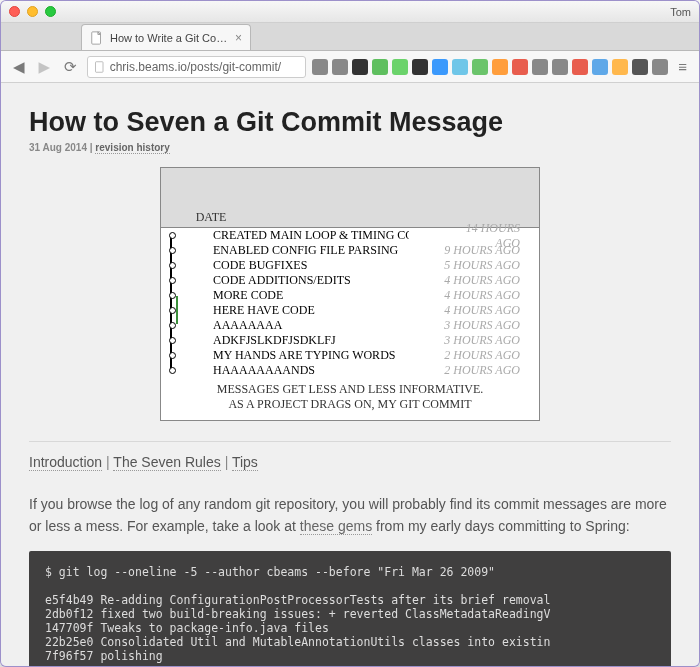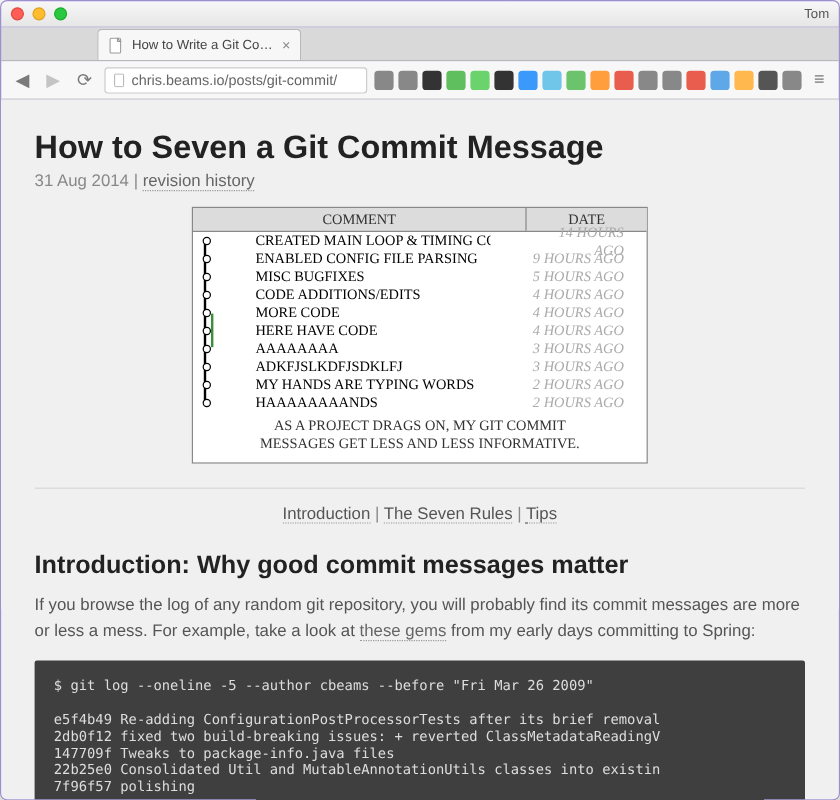--- a/index.html
+++ b/index.html
@@ -18,37 +18,37 @@
   .favicon { width: 14px; height: 14px; }
   .tab-title { flex: 1; white-space: nowrap; overflow: hidden; text-overflow: ellipsis; }
   .tab-close { color: #888; font-size: 12px; }
   .toolbar { height: 32px; background: #f7f7f7; border-bottom: 1px solid #d0d0d0; display: flex; align-items: center; padding: 0 8px; gap: 6px; }
   .navbtn { color: #7a7a7a; font-size: 15px; padding: 2px 4px; }
   .omnibox { flex: 1; height: 22px; background: #fff; border: 1px solid #ccc; border-radius: 3px; display: flex; align-items: center; padding: 0 6px; font-size: 12px; color: #666; gap: 4px; }
   .ext-icons { display: flex; gap: 4px; align-items: center; }
   .ext { width: 16px; height: 16px; border-radius: 3px; }
   .content { flex: 1; background: #f0f0f0; overflow: auto; padding: 24px 28px 0; color: #333; }
   h1.page-title { font-size: 27px; font-weight: 700; color: #222; margin-bottom: 4px; }
-  .meta { color: #888; font-size: 14px; margin-bottom: 14px; }
+  .meta { color: #888; font-size: 10px; margin-bottom: 14px; font-weight: bold; }
   .meta .dotted, a.dotted { color: #666; border-bottom: 1px dotted #999; text-decoration: none; }
   .comic { width: 380px; margin: 0 auto 20px; background: #fff; border: 1px solid #888; }
   .comic-head { display: flex; background: #dcdcdc; border-bottom: 1px solid #888; font-family: "Comic Sans MS", cursive; font-size: 12px; }
   .comic-head .ch1 { flex: 1; text-align: center; padding: 2px 0; border-right: 1px solid #888; }
-  .comic-head .ch2 { width: 100px; text-align: center; padding: 2px 0; }
+  .comic-head .ch2 { width: 100px; text-align: center; padding: 2px 0; margin-top: 40px; }
   .comic-rows { position: relative; }
   .comic-row { display: flex; align-items: center; font-family: "Comic Sans MS", cursive; font-size: 12px; height: 15px; gap: 30px; }
   .node { width: 22px; display: flex; justify-content: center; position: relative; }
   .node-circ { width: 7px; height: 7px; border: 1.5px solid #000; border-radius: 50%; background: #fff; z-index: 2; }
   .node-line { position: absolute; left: 9px; top: 8px; bottom: 8px; width: 1.5px; background: #000; z-index: 1; }
   .branch-line { position: absolute; left: 15px; top: 68px; height: 28px; width: 1.5px; background: #3a8f3a; z-index: 1; }
   .commit-msg { flex: 1; color: #000; white-space: nowrap; overflow: hidden; }
   .commit-date { width: 100px; text-align: right; color: #aaa; padding-right: 19px; font-style: italic; }
   .comic-caption { font-family: "Comic Sans MS", cursive; font-size: 12px; text-align: center; padding: 4px 6px 8px; }
   hr.sep { border: none; border-top: 1px solid #d8d8d8; margin: 0 0 12px; }
-  .anchors { text-align: center; font-size: 14px; color: #888; margin-bottom: 24px; }
+  .anchors { font-size: 14px; color: #888; margin-bottom: 24px; }
   .anchors a { color: #555; border-bottom: 1px dotted #999; text-decoration: none; }
   h2.section { font-size: 21px; font-weight: 700; color: #222; margin-bottom: 10px; }
   p.body { font-size: 14px; color: #555; line-height: 1.55; margin-bottom: 14px; }
   .codeblock { background: #403f3f; color: #ddd; font-family: Menlo, Consolas, monospace; font-size: 11.5px; padding: 14px 16px; white-space: pre; overflow: hidden; border-radius: 2px; margin-bottom: 20px; }
 </style>
 </head>
 <body>
 
 <div class="window">
 
@@ -109,21 +109,20 @@
   <div class="content">
     <h1 class="page-title">How to Seven a Git Commit Message</h1>
     <div class="meta">
       <span>31 Aug 2014</span>
       <span> | </span>
       <a class="dotted">revision history</a>
     </div>
 
     <div class="comic">
       <div class="comic-head">
-        <div class="ch1">COMMENT</div>
         <div class="ch2">DATE</div>
       </div>
       <div class="comic-rows" id="comic-rows">
         <div class="node-line"></div>
         <div class="branch-line"></div>
       <div class="comic-row">
             <div class="node">
               <div class="node-circ"></div>
             </div>
             <div class="commit-msg">CREATED MAIN LOOP &amp; TIMING CONTROL</div>
@@ -133,21 +132,21 @@
             <div class="node">
               <div class="node-circ"></div>
             </div>
             <div class="commit-msg">ENABLED CONFIG FILE PARSING</div>
             <div class="commit-date">9 HOURS AGO</div>
           </div>
           <div class="comic-row">
             <div class="node">
               <div class="node-circ"></div>
             </div>
-            <div class="commit-msg">MISC BUGFIXES</div>
+            <div class="commit-msg">CODE BUGFIXES</div>
             <div class="commit-date">5 HOURS AGO</div>
           </div>
           <div class="comic-row">
             <div class="node">
               <div class="node-circ"></div>
             </div>
             <div class="commit-msg">CODE ADDITIONS/EDITS</div>
             <div class="commit-date">4 HOURS AGO</div>
           </div>
           <div class="comic-row">
@@ -187,32 +186,31 @@
           </div>
           <div class="comic-row">
             <div class="node">
               <div class="node-circ"></div>
             </div>
             <div class="commit-msg">HAAAAAAAANDS</div>
             <div class="commit-date">2 HOURS AGO</div>
           </div>
         </div>
       <div class="comic-caption">
+        <div>MESSAGES GET LESS AND LESS INFORMATIVE.</div>
         <div>AS A PROJECT DRAGS ON, MY GIT COMMIT</div>
-        <div>MESSAGES GET LESS AND LESS INFORMATIVE.</div>
       </div>
     </div>
 
     <hr class="sep">
 
     <div class="anchors">
       <a>Introduction</a><span> | </span><a>The Seven Rules</a><span> | </span><a>Tips</a>
     </div>
 
-    <h2 class="section">Introduction: Why good commit messages matter</h2>
     <p class="body">
       <span>If you browse the log of any random git repository, you will probably find its commit messages are more or less a mess. For example, take a look at </span><a class="dotted">these gems</a><span> from my early days committing to Spring:</span>
     </p>
 
     <div class="codeblock">$ git log --oneline -5 --author cbeams --before "Fri Mar 26 2009"
 
 e5f4b49 Re-adding ConfigurationPostProcessorTests after its brief removal
 2db0f12 fixed two build-breaking issues: + reverted ClassMetadataReadingV
 147709f Tweaks to package-info.java files
 22b25e0 Consolidated Util and MutableAnnotationUtils classes into existin

